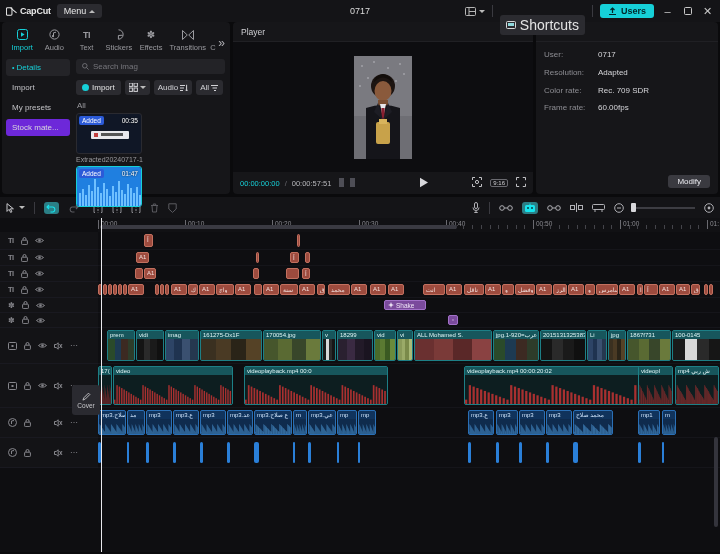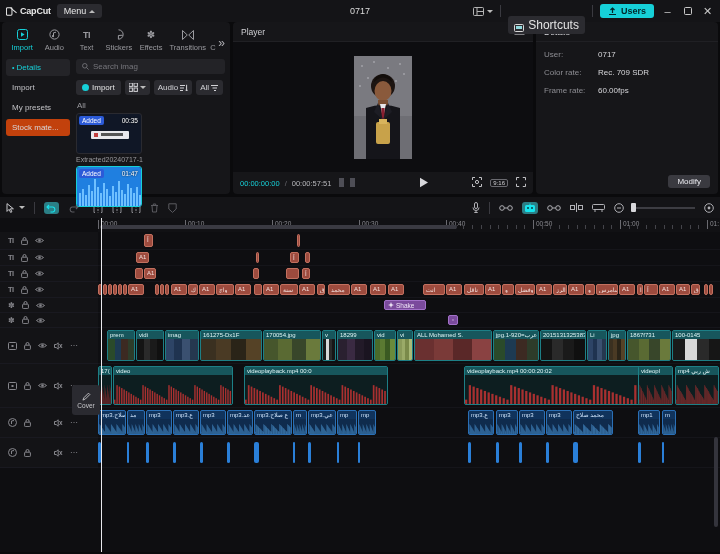--- a/index.html
+++ b/index.html
@@ -28,21 +28,21 @@
   .caret-dn { width:0;height:0;border-left:3px solid transparent;border-right:3px solid transparent;border-top:3px solid #bbb;}
   .title-center {
     position: absolute; left: 0; right: 0; text-align: center; font-size: 9px;
     color: #dcdcdc; pointer-events: none;
   }
   .title-right { margin-left: auto; display: flex; align-items: center; gap: 7px; z-index:2;}
   .tb-icon { color: #b4b4b4; display:flex; align-items:center; cursor:pointer; }
   .divider-v { width:1px; height:12px; background:#3a3a40; }
   .shortcut-btn {
     background:#2b2b30; border-radius:3px; padding:2px 6px; display:flex;
-    align-items:flex-end; gap:4px; font-size:12px; color:#e4e4e4; cursor:pointer;margin-top:28px;
+    align-items:center; gap:4px; font-size:14px; color:#e4e4e4; cursor:pointer;margin-top:28px;
   }
   .export-btn {
     background:#16d0d8; border-radius:3px; padding:2px 8px; display:flex;
     align-items:center; gap:4px; font-size:9px; color:#00282b; font-weight:bold; cursor:pointer;
   }
   .winbtn { color:#c8c8c8; font-size:11px; width:13px; text-align:center; cursor:pointer; line-height:10px;}
 
   
   .toprow { display:flex; height:172px; gap:3px; padding: 0 2px; }
 
@@ -56,21 +56,21 @@
   .tab.active { color:#16d0d8; }
   .tab .ic { height:13px; display:flex; align-items:center; justify-content:center; font-size:11px;}
   .tab-more { color:#b0b0b5; font-size:12px; align-self:center; padding: 4px 1px 0 1px; cursor:pointer;}
   .media-body { display:flex; flex:1; min-height:0; }
   .media-nav { width:72px; padding: 4px 4px 0 4px; display:flex; flex-direction:column; gap:3px;}
   .navitem {
     padding:4px 6px; border-radius:3px; font-size:8px; color:#c2c2c6; cursor:pointer;
     white-space:nowrap; overflow:hidden; text-overflow:ellipsis;
   }
   .navitem.active { background:#242428; color:#16d0d8; }
-  .navitem.selected { background:#c2410c; color:#d8d8dc; }
+  .navitem.selected { background:#6d28d9; color:#d8d8dc; }
   .navdot { color:#16d0d8; margin-right:2px; font-size:7px;}
   .media-main { flex:1; padding: 4px 5px 0 2px; min-width:0; }
   .search {
     background:#232327; border-radius:3px; height:15px; display:flex; align-items:center;
     gap:4px; padding: 0 6px; color:#76767c; font-size:8px; cursor:text;
   }
   .media-actions { display:flex; align-items:center; gap:4px; margin-top:6px; }
   .import-btn {
     background:#2b2b30; border-radius:3px; height:15px; padding:0 6px; display:flex;
     align-items:center; gap:3px; font-size:8px; color:#e4e4e4; cursor:pointer;
@@ -463,20 +463,24 @@
         </span>
       </div>
     </div>
 
     <div class="details-panel">
       <div class="details-head">Details</div>
       <div class="details-body">
         <div class="drow">
           <span class="dkey">User:</span>
           <span class="dval">0717</span>
+        </div>
+        <div class="drow">
+          <span class="dkey">Resolution:</span>
+          <span class="dval">Adapted</span>
         </div>
         <div class="drow">
           <span class="dkey">Color rate:</span>
           <span class="dval">Rec. 709 SDR</span>
         </div>
         <div class="drow">
           <span class="dkey">Frame rate:</span>
           <span class="dval">60.00fps</span>
         </div>
       </div>

